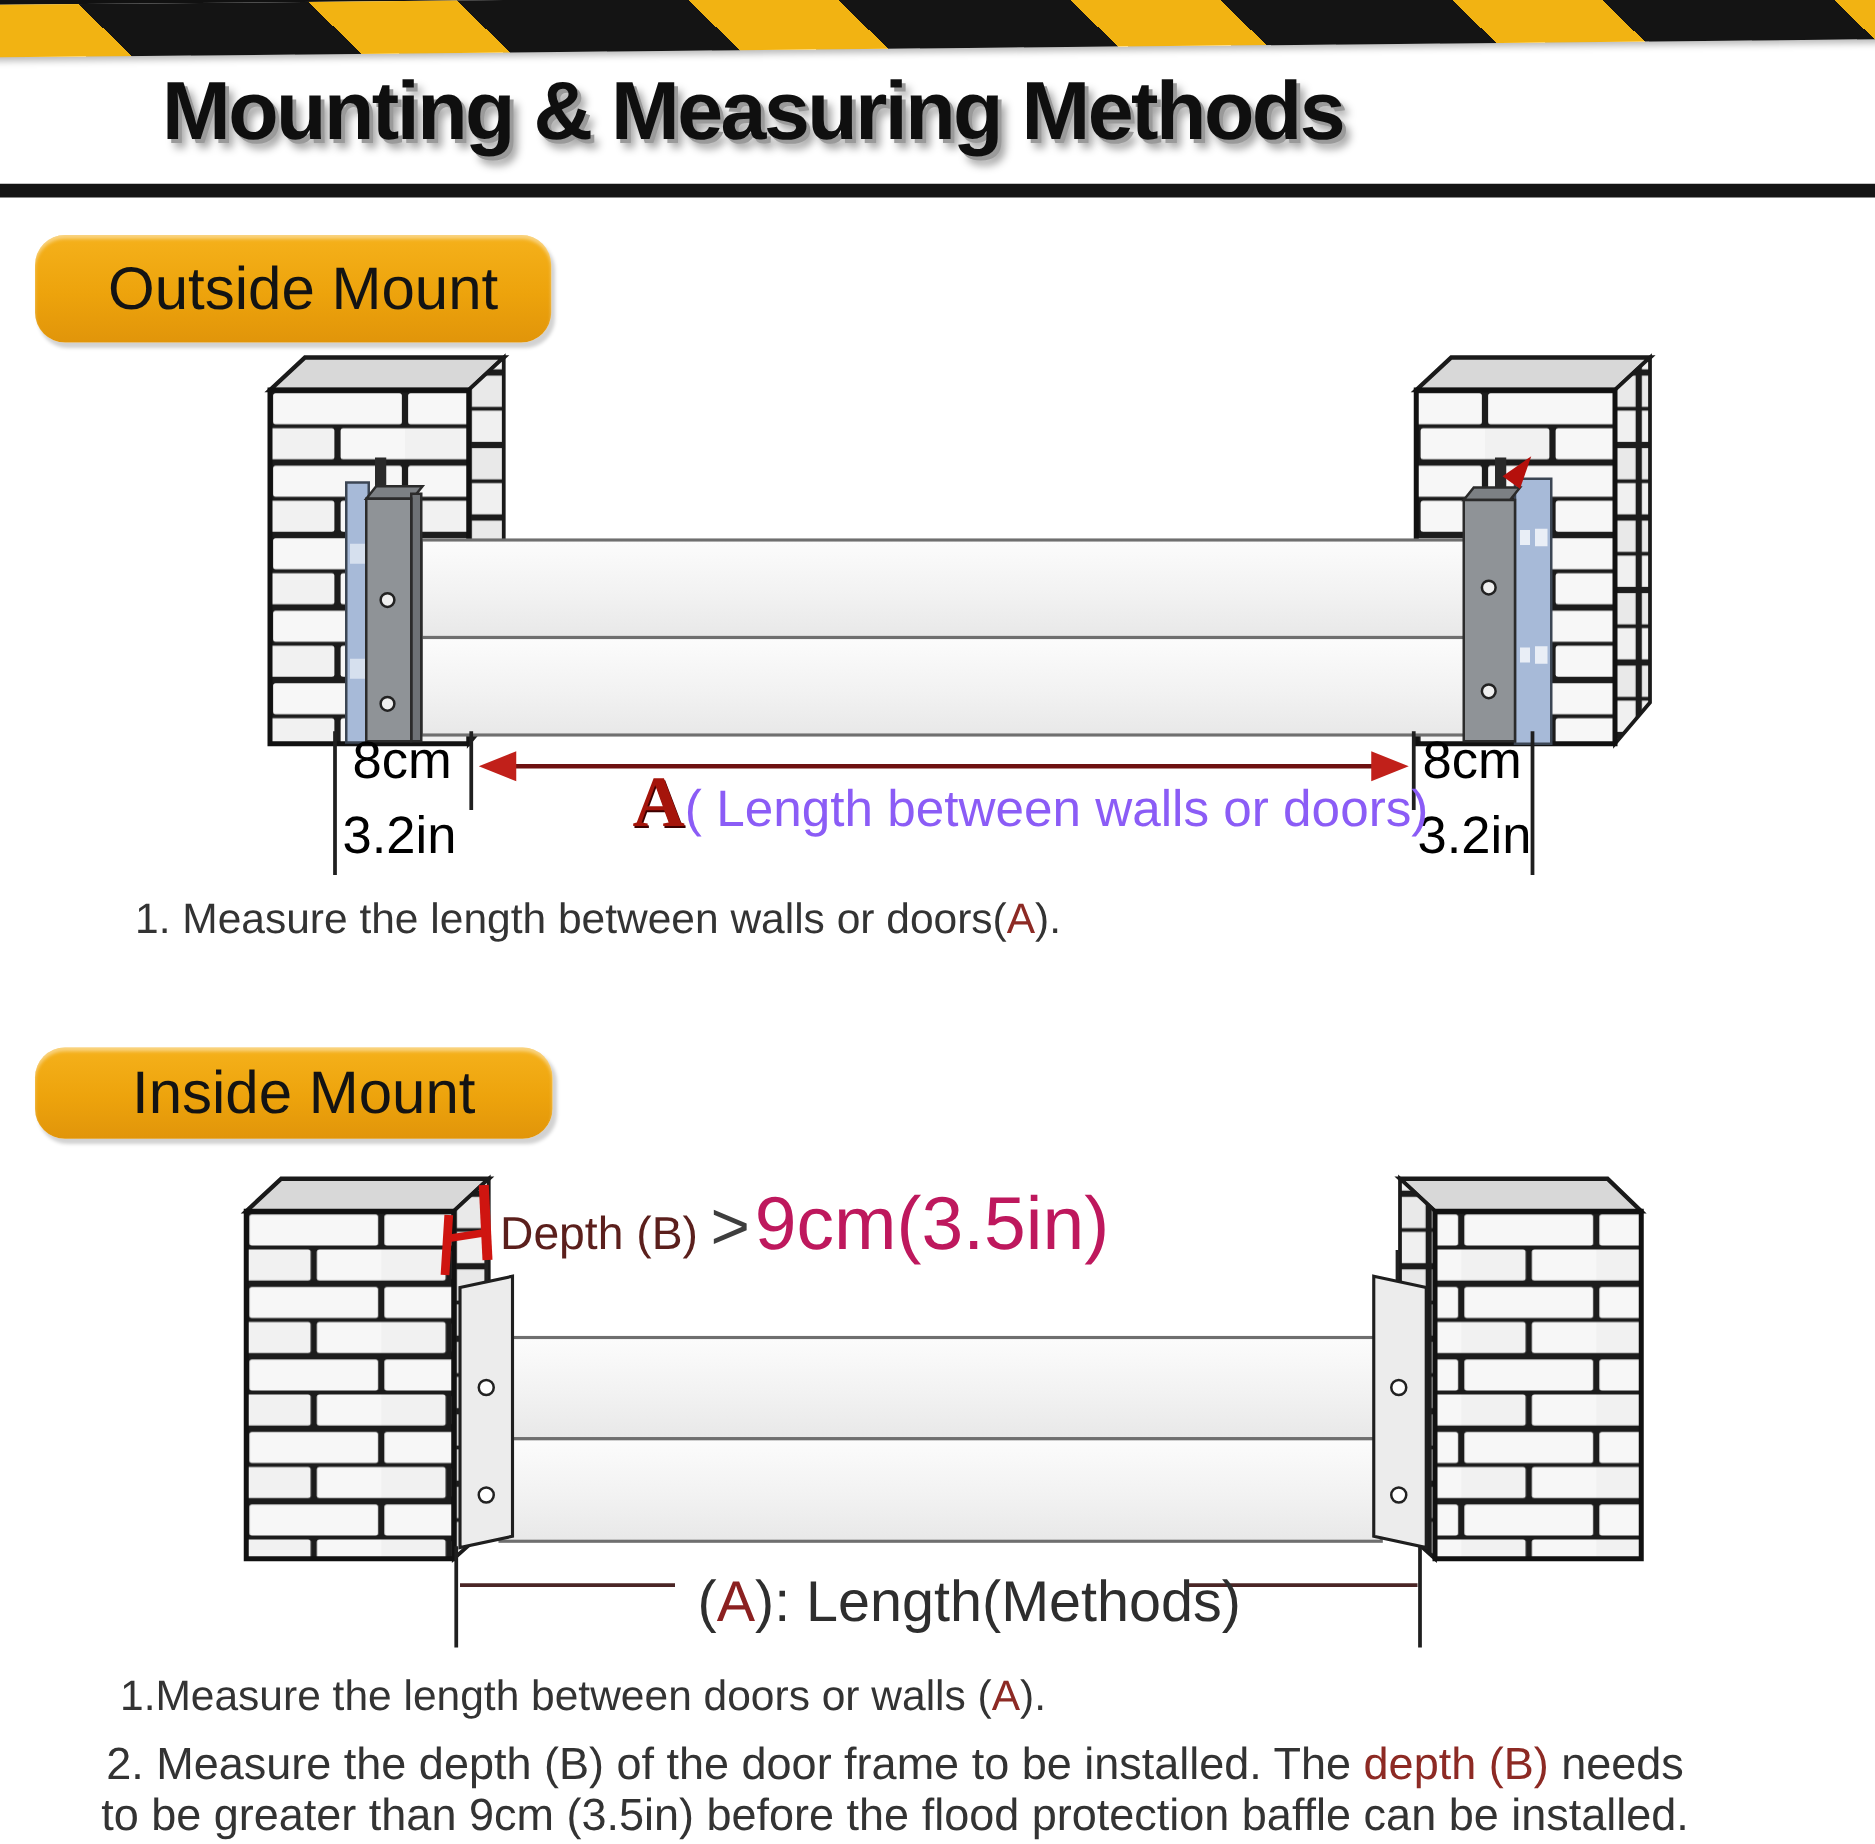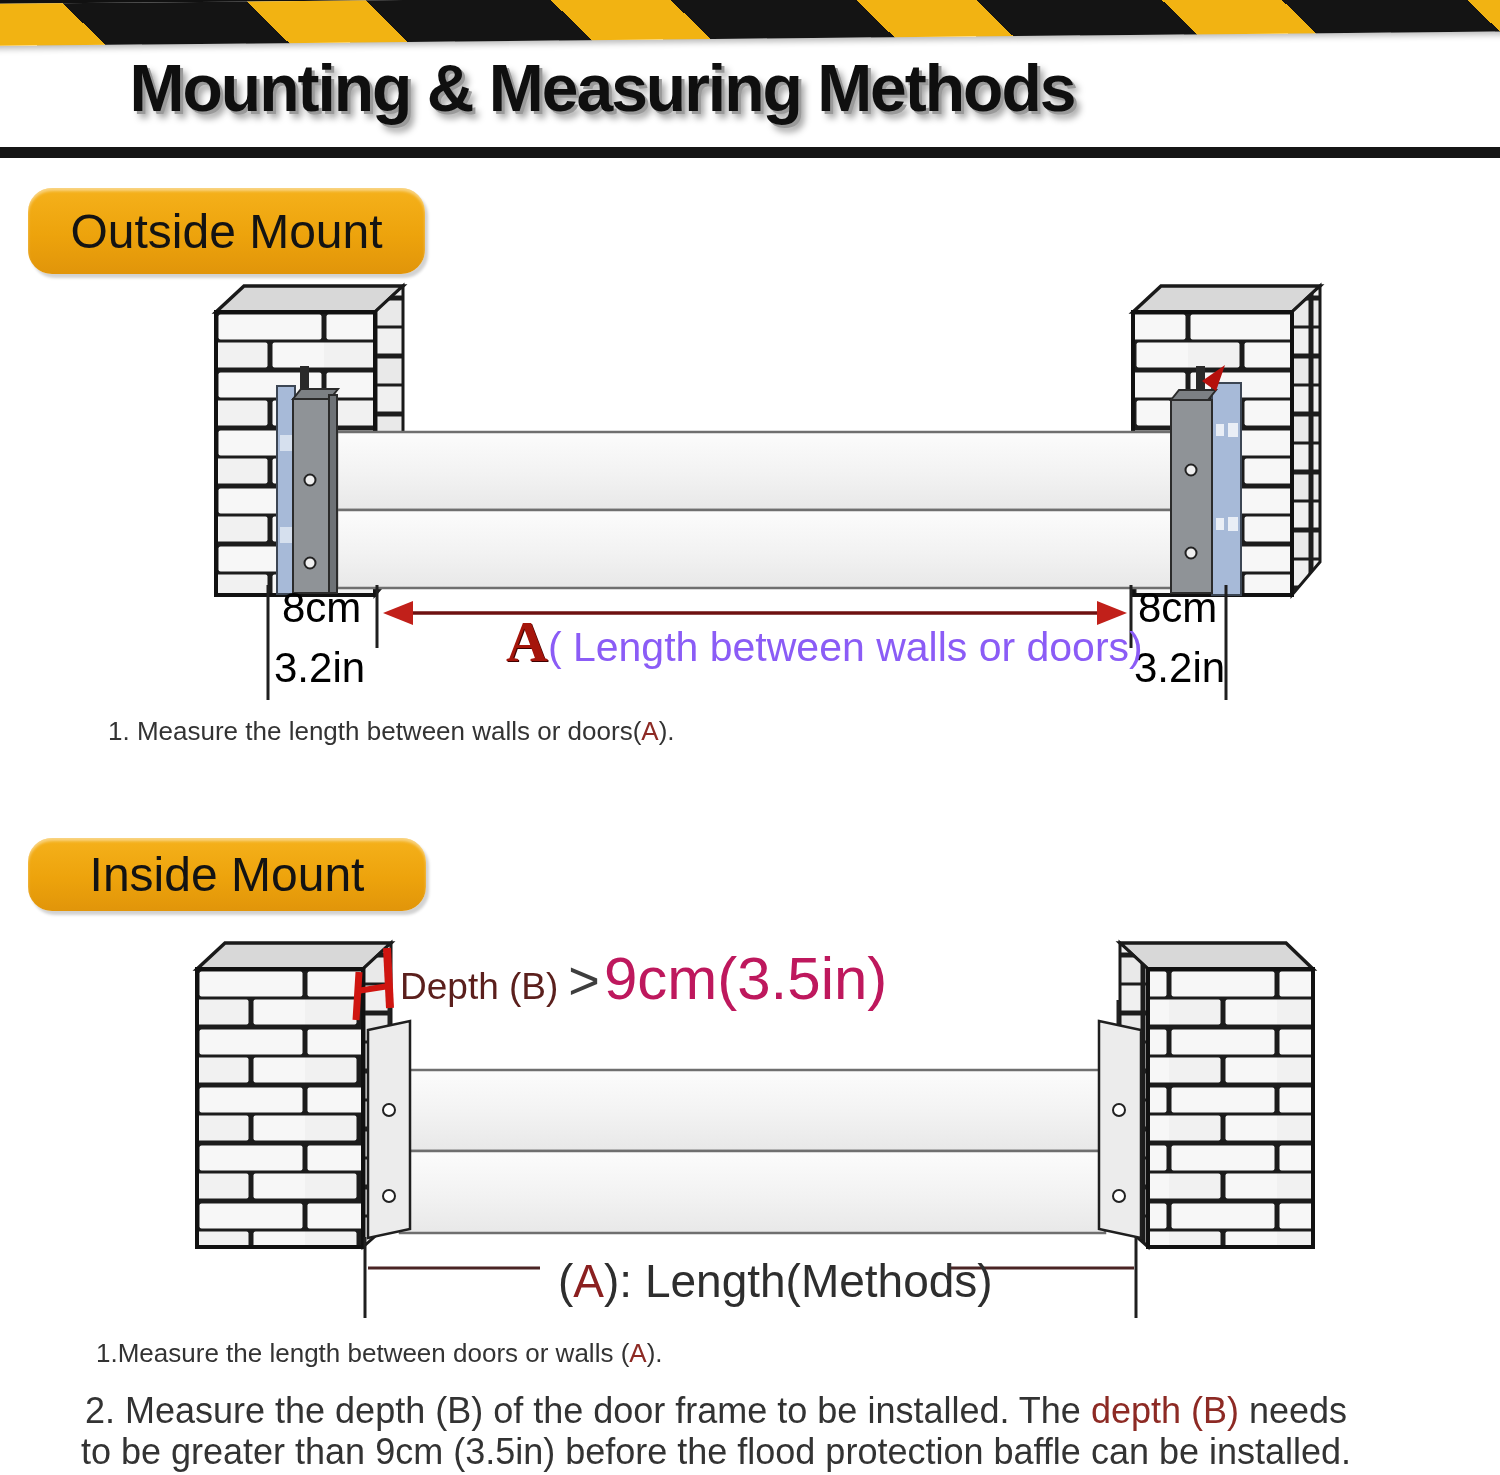--- a/index.html
+++ b/index.html
@@ -15,32 +15,32 @@
       background:repeating-linear-gradient(45deg,#f2b312 0 84px,#141414 84px 214px);
       box-shadow:0 3px 6px rgba(0,0,0,.28);}
   .title{position:absolute;top:50px;left:0;width:1204px;text-align:center;
       font-size:66px;font-weight:700;letter-spacing:-2px;color:#0f0f0f;
       text-shadow:3px 3px 0 #9a9a9a,6px 7px 7px rgba(0,0,0,.38);}
   .blackbar{position:absolute;top:147px;left:0;width:1500px;height:11px;background:#151515;}
 
   
   .badge{position:absolute;background:linear-gradient(180deg,#f5b11b 0%,#eda30c 55%,#e1950a 100%);
       border-radius:24px;color:#131313;font-size:48px;display:flex;align-items:center;
-      justify-content:center;box-shadow:inset 0 3px 3px rgba(255,255,255,.45),3px 4px 3px rgba(0,0,0,.18);}
+      justify-content:center;box-shadow:inset 0 3px 3px rgba(255,255,255,.45),3px 4px 3px rgba(0,0,0,.18);padding-left:16px;}
   #badge-outside{left:28px;top:188px;width:397px;height:86px;}
   #badge-inside{left:28px;top:838px;width:398px;height:73px;}
 
   
   .dim{position:absolute;color:#000000;font-size:42px;white-space:nowrap;}
   .arrow-label{position:absolute;left:506px;top:608px;display:flex;align-items:baseline;white-space:nowrap;}
   .arrow-label .big-a{font-family:"Liberation Serif",serif;font-weight:700;font-size:58px;
       color:#a5150b;text-shadow:1px 1px 0 #3d0000;}
   .arrow-label .rest{font-size:41px;color:#8b5cf6;}
 
-  .step{position:absolute;font-size:26px;color:#333;white-space:nowrap;}
+  .step{position:absolute;font-size:34px;color:#333;white-space:nowrap;}
   .red{color:#8d2a24;}
 
   .depth-label{position:absolute;left:400px;top:944px;display:flex;align-items:baseline;white-space:nowrap;}
   .depth-name{font-size:37px;color:#5b1f1c;}
   .depth-gt{font-size:54px;color:#3e3e3e;margin:0 4px 0 10px;}
   .depth-val{font-size:60px;color:#be185d;}
 
   .length-label{position:absolute;left:558px;top:1254px;font-size:46px;color:#2e2e2e;white-space:nowrap;}
   .length-label .red-a{color:#8b2020;}
 

